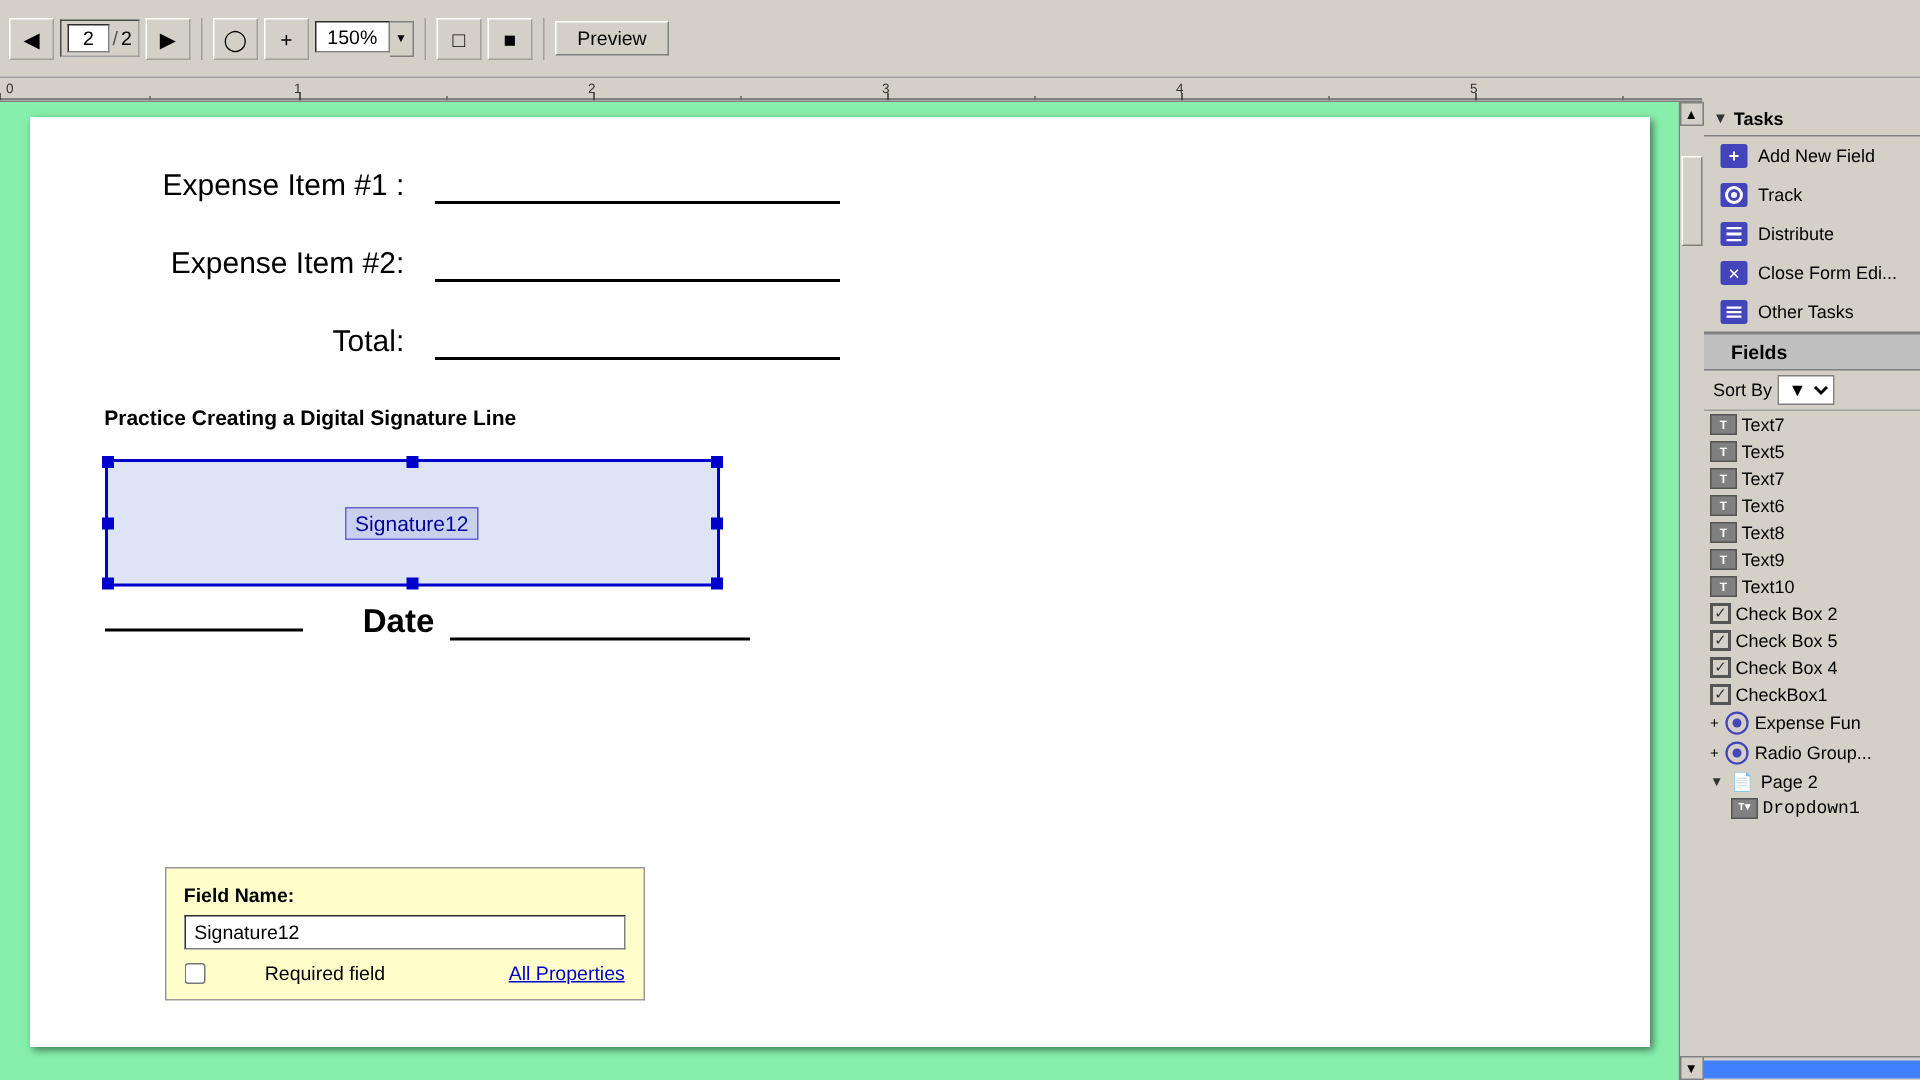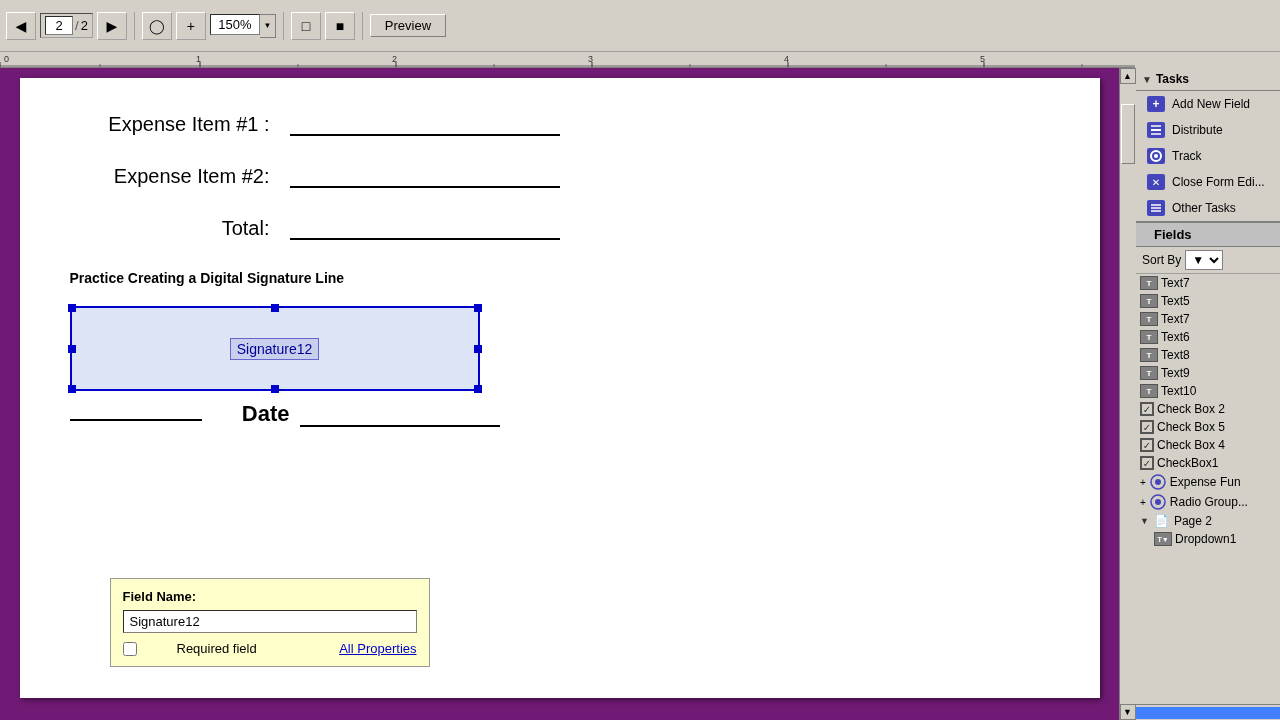--- a/index.html
+++ b/index.html
@@ -53,21 +53,21 @@
 
     
     #main-layout {
       display: flex;
       height: calc(720px - 52px - 16px);
     }
 
     
     #doc-area {
       flex: 1;
-      background: #701a75;
+      background: #86efac;
       position: relative;
       overflow: hidden;
     }
     #doc-page {
       background: white;
       margin: 10px auto;
       width: 1080px;
       min-height: 620px;
       position: relative;
       padding: 30px 50px;
@@ -427,37 +427,37 @@
           <text x="10" y="13" font-size="12" fill="white" text-anchor="middle" font-weight="bold">+</text>
         </svg>
       </div>
       <span>Add New Field</span>
     </div>
 
     <div class="panel-item">
       <div class="panel-icon">
         <svg width="20" height="18" viewBox="0 0 20 18">
           <rect x="1" y="1" width="18" height="16" rx="2" fill="#4444bb"></rect>
-          <line x1="5" y1="9" x2="15" y2="9" stroke="white" stroke-width="2"></line>
-          <line x1="5" y1="5" x2="15" y2="5" stroke="white" stroke-width="1.5"></line>
-          <line x1="5" y1="13" x2="15" y2="13" stroke="white" stroke-width="1.5"></line>
-        </svg>
-      </div>
-      <span>Distribute</span>
+          <circle cx="10" cy="9" r="5" fill="none" stroke="white" stroke-width="2"></circle>
+          <circle cx="10" cy="9" r="2" fill="white"></circle>
+        </svg>
+      </div>
+      <span>Track</span>
     </div>
 
     <div class="panel-item">
       <div class="panel-icon">
         <svg width="20" height="18" viewBox="0 0 20 18">
           <rect x="1" y="1" width="18" height="16" rx="2" fill="#4444bb"></rect>
-          <circle cx="10" cy="9" r="5" fill="none" stroke="white" stroke-width="2"></circle>
-          <circle cx="10" cy="9" r="2" fill="white"></circle>
-        </svg>
-      </div>
-      <span>Track</span>
+          <line x1="5" y1="9" x2="15" y2="9" stroke="white" stroke-width="2"></line>
+          <line x1="5" y1="5" x2="15" y2="5" stroke="white" stroke-width="1.5"></line>
+          <line x1="5" y1="13" x2="15" y2="13" stroke="white" stroke-width="1.5"></line>
+        </svg>
+      </div>
+      <span>Distribute</span>
     </div>
 
     <div class="panel-item">
       <div class="panel-icon">
         <svg width="20" height="18" viewBox="0 0 20 18">
           <rect x="1" y="1" width="18" height="16" rx="2" fill="#4444bb"></rect>
           <text x="10" y="13" font-size="10" fill="white" text-anchor="middle">✕</text>
         </svg>
       </div>
       <span>Close Form Edi...</span>
@@ -548,21 +548,21 @@
         </svg>
         <span>Radio Group...</span>
       </div>
 
       <div class="page2-row">
         <span class="expand-arrow">▼</span>
         <span style="font-size:12px; margin:0 2px;">📄</span>
         <span>Page 2</span>
       </div>
 
-      <div class="field-item" style="padding-left:18px;">
+      <div class="field-item" style="padding-left:18px;font-family:Liberation Mono, monospace;">
         <div class="field-icon-text" style="font-size:7px;">T▼</div>
         <span>Dropdown1</span>
       </div>
 
     </div>
 
     <div style="height:16px; background:#d4d0c8; border-top:1px solid #808080; display:flex; align-items:center;">
       <div style="height:12px; flex:1; background:#4080ff;"></div>
     </div>
   </div>

